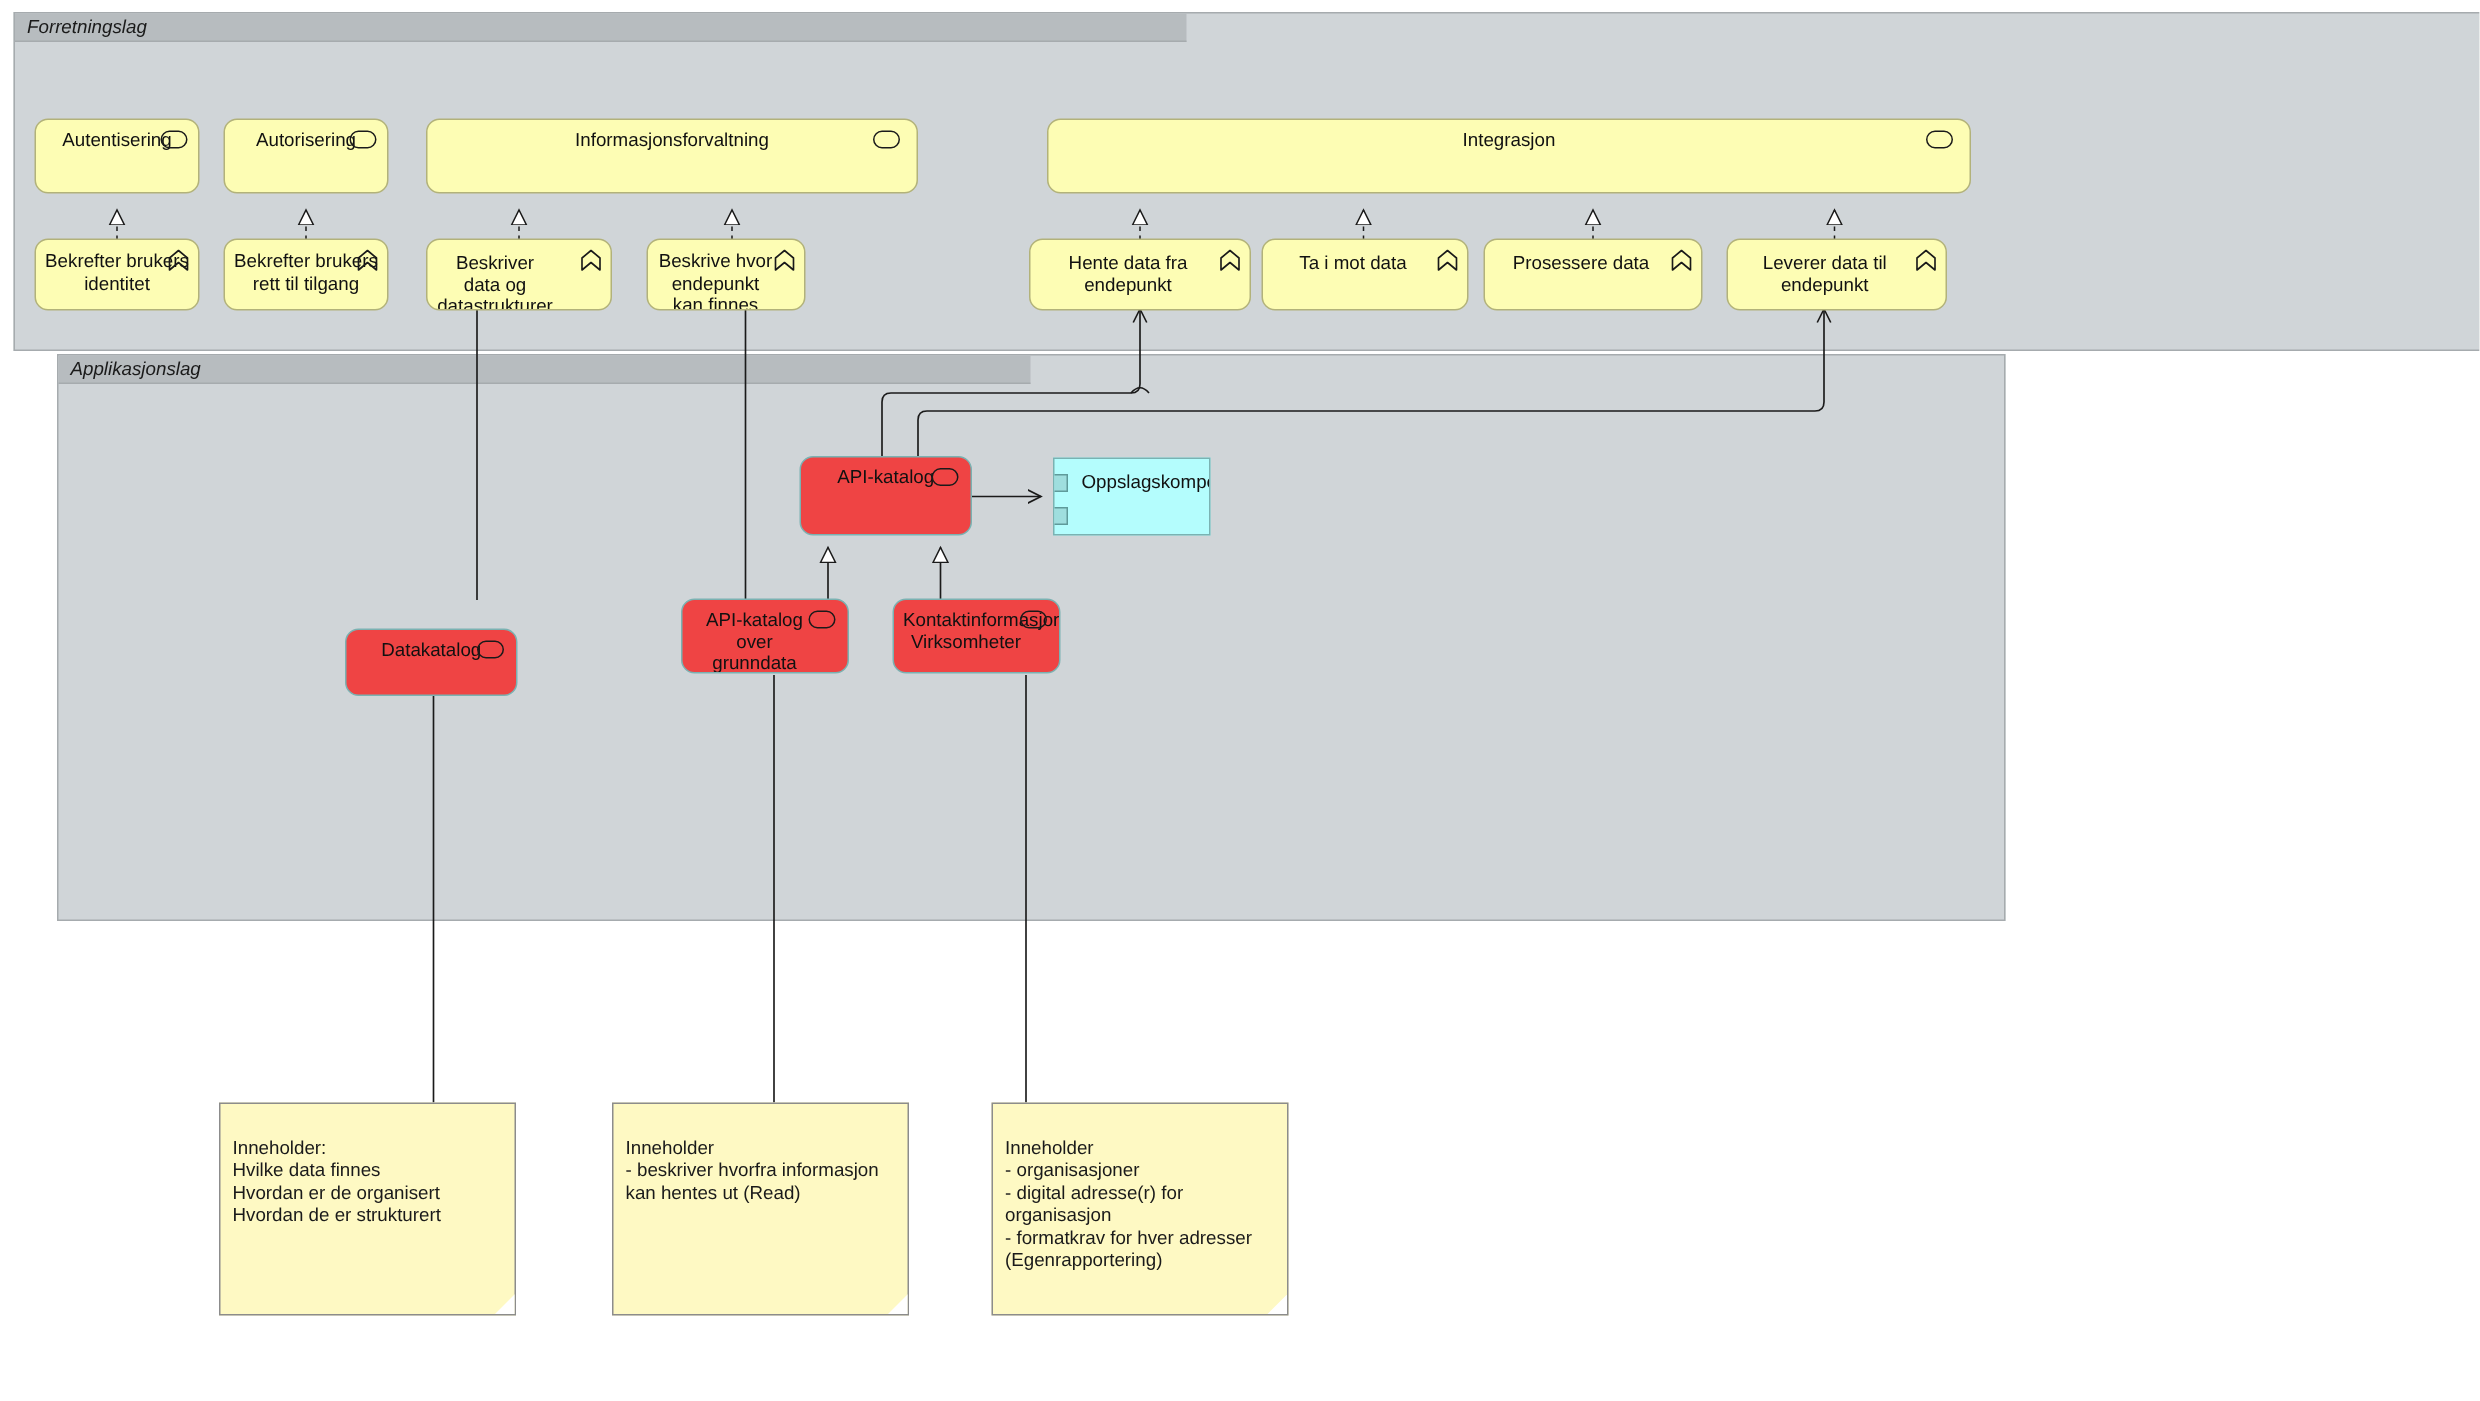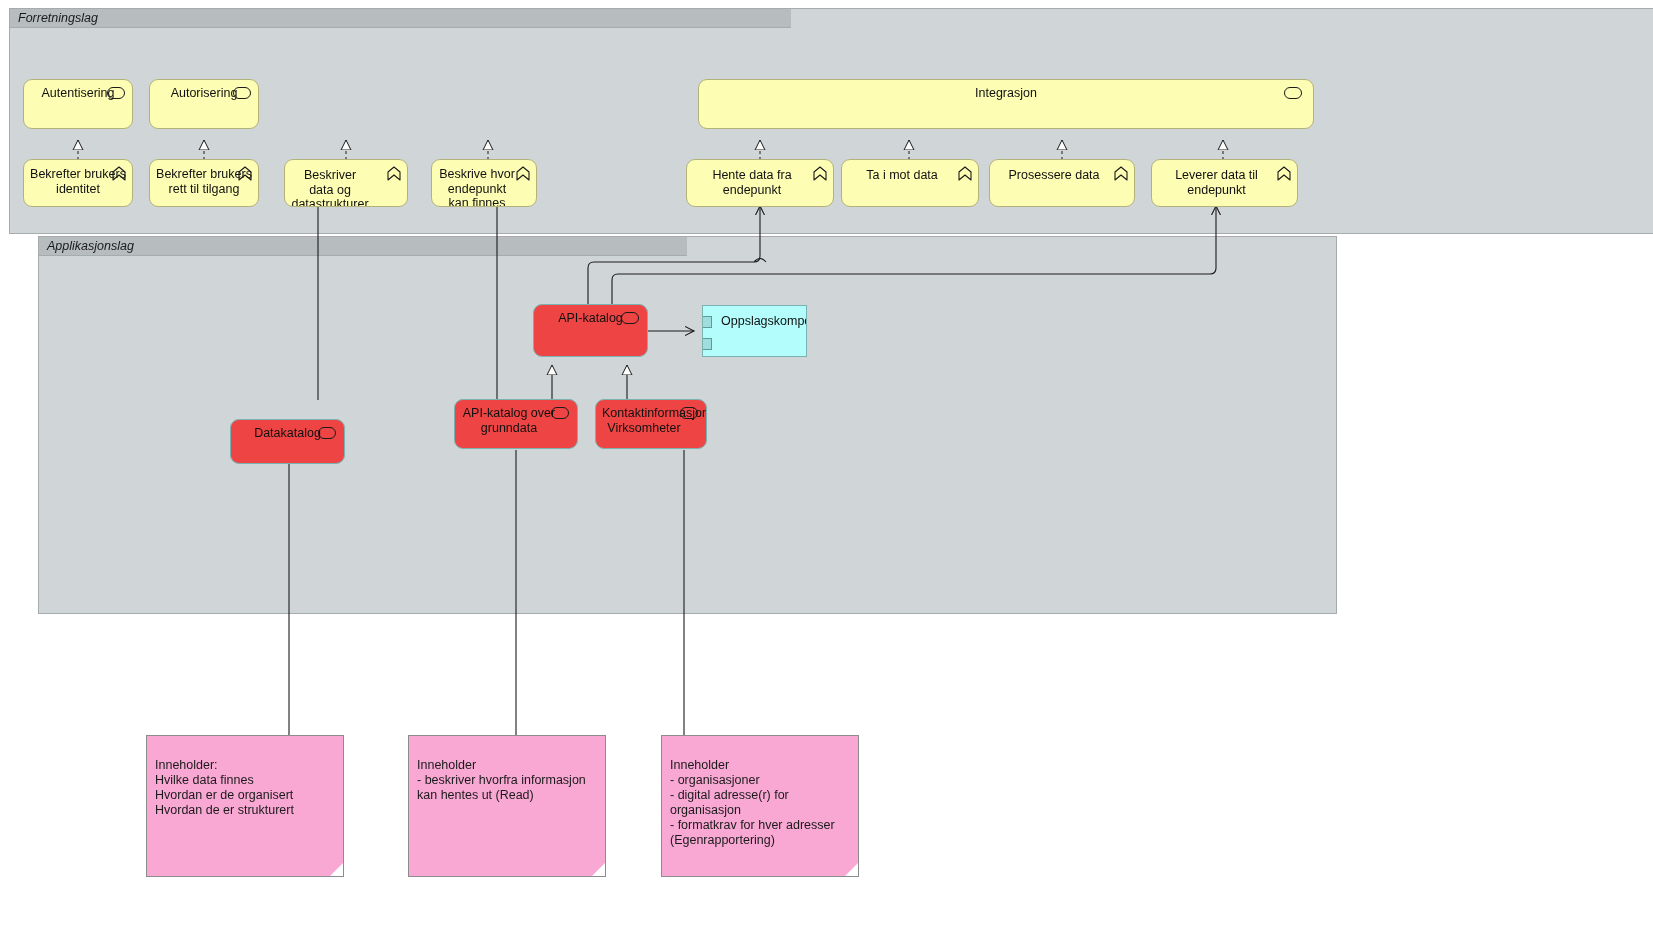--- a/index.html
+++ b/index.html
@@ -109,21 +109,21 @@
     border: 1px solid #5f9a9a;
     box-sizing: border-box;
   }
   .component .tab.t1 { top: 10px; }
   .component .tab.t2 { top: 32px; }
 
   
   .note {
     position: absolute;
     box-sizing: border-box;
-    background: #f9a8d4;
+    background: #fef9c3;
     border: 1px solid #8c8c8c;
     font-size: 12.5px;
     color: #1a1a1a;
     line-height: 15px;
     padding: 7px 8px;
     white-space: pre-line;
     text-align: left;
     overflow: hidden;
   }
   .note-fold {
@@ -225,20 +225,24 @@
   <div class="el biz" style="left:23px; top:79px; width:110px; height:50px;">
     <span class="label">Autentisering</span>
     <span class="icon-service" style="right:7px;"></span>
   </div>
 
   <div class="el biz" style="left:149px; top:79px; width:110px; height:50px;">
     <span class="label">Autorisering</span>
     <span class="icon-service" style="right:7px;"></span>
   </div>
 
+  <div class="el biz" style="left:284px; top:79px; width:328px; height:50px;">
+    <span class="label">Informasjonsforvaltning</span>
+    <span class="icon-service" style="right:11px;"></span>
+  </div>
 
   <div class="el biz" style="left:682px; top:79px; width:616px; height:50px;margin-left:16px;">
     <span class="label">Integrasjon</span>
     <span class="icon-service" style="right:11px;"></span>
   </div>
 
   <div class="el biz" style="left:23px; top:159px; width:110px; height:48px; padding-top:7px;">
     <span class="label">Bekrefter brukers identitet</span>
     <span class="icon-function" style="right:6px;">
       <svg width="14" height="15" viewBox="0 0 14 15">
@@ -313,21 +317,21 @@
   <div class="el app" style="left:533px; top:304px; width:115px; height:53px;">
     <span class="label">API-katalog</span>
     <span class="icon-service" style="right:8px;"></span>
   </div>
 
   <div class="el app" style="left:230px; top:399px; width:115px; height:45px;margin-top:20px;">
     <span class="label">Datakatalog</span>
     <span class="icon-service" style="right:8px;"></span>
   </div>
 
-  <div class="el app" style="left:454px; top:399px; width:124px; height:50px; padding-right:20px;">
+  <div class="el app" style="left:454px; top:399px; width:112px; height:50px; padding-right:20px;">
     <span class="label">API-katalog over grunndata</span>
     <span class="icon-service" style="right:8px;"></span>
   </div>
 
   <div class="el app" style="left:595px; top:399px; width:112px; height:50px; padding-right:20px;">
     <span class="label">Kontaktinformasjon Virksomheter</span>
     <span class="icon-service" style="right:8px;"></span>
   </div>
 
   <div class="component" style="left:702px; top:305px; width:105px; height:52px;">

